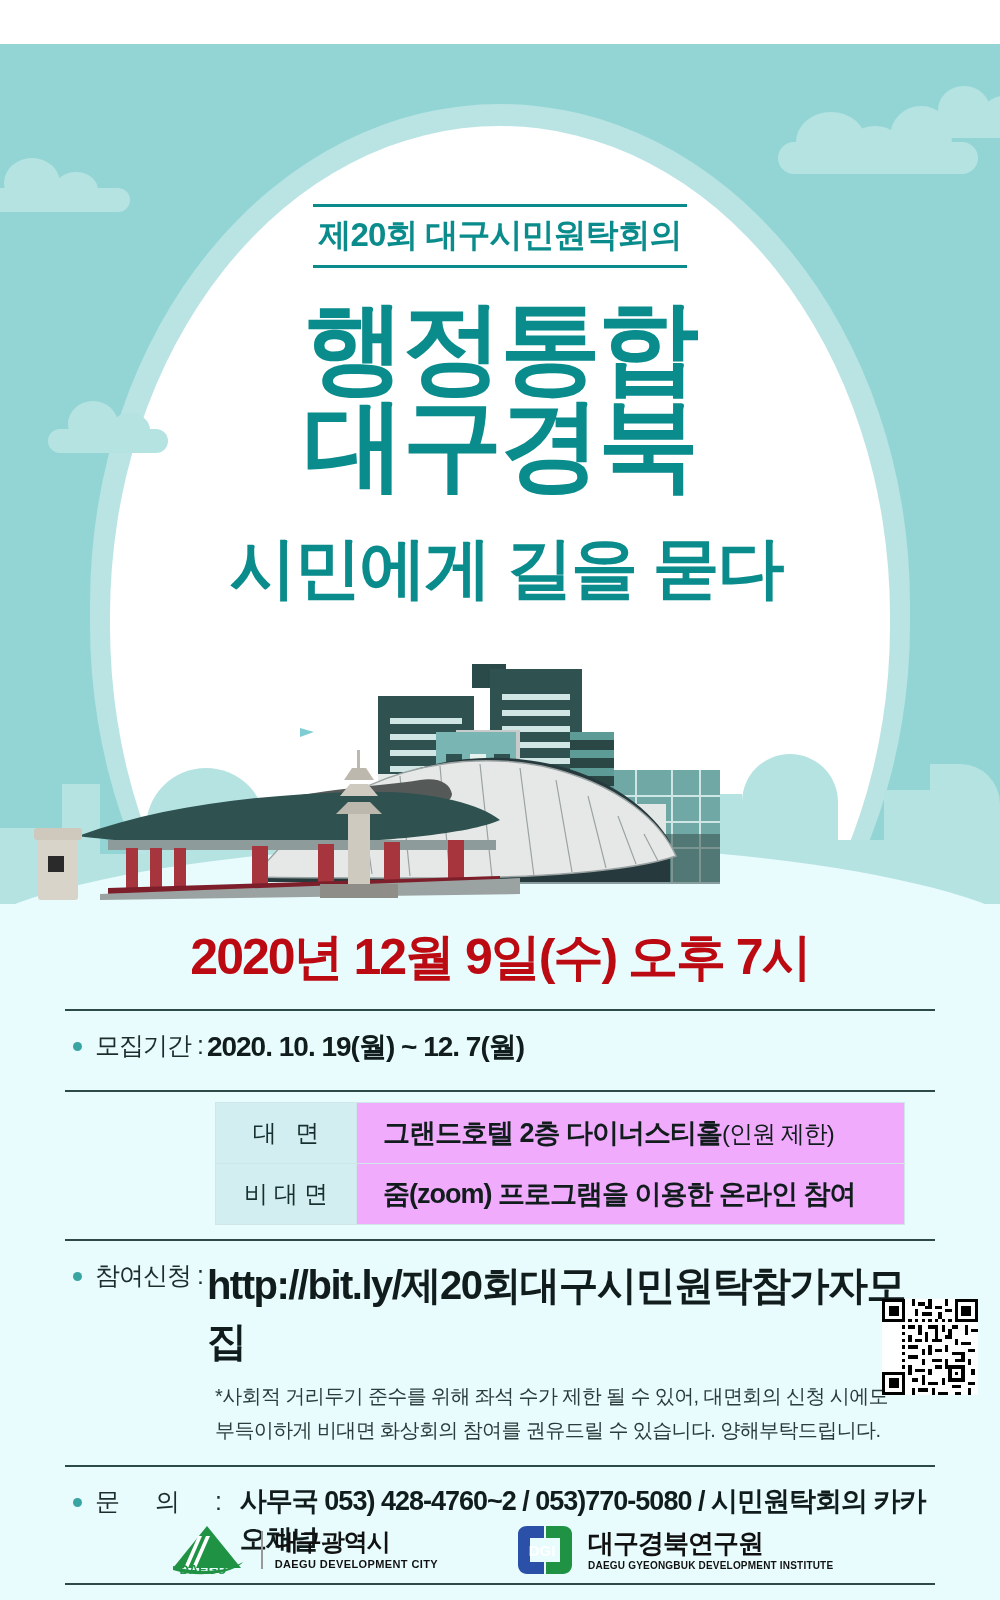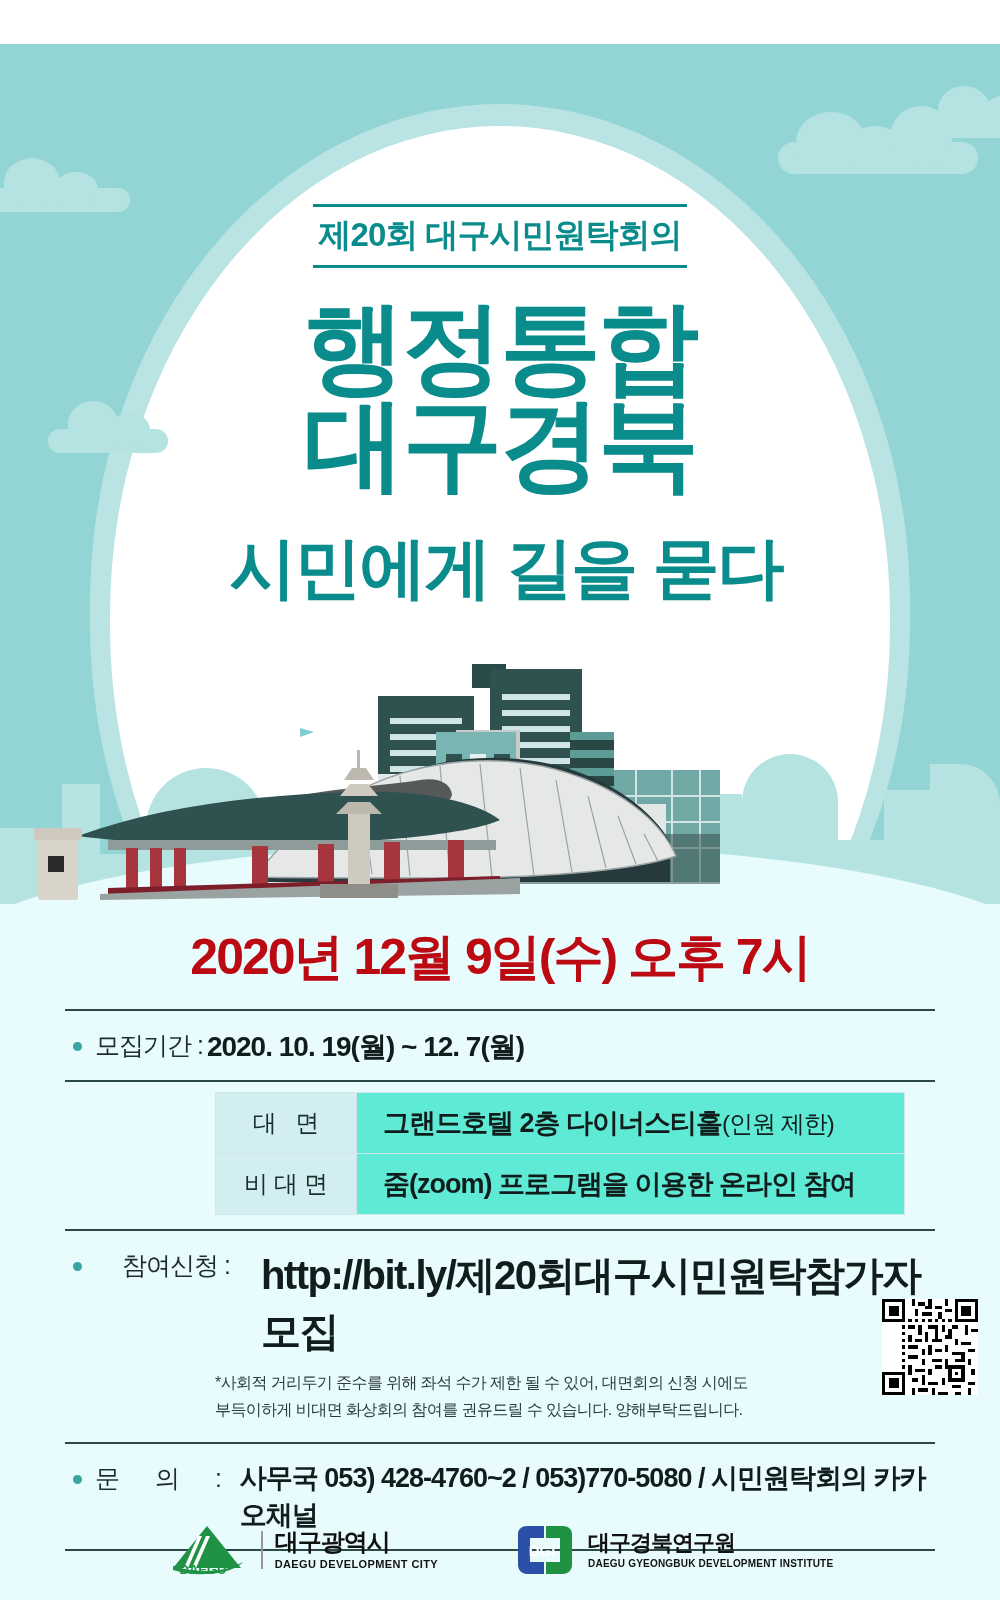--- a/index.html
+++ b/index.html
@@ -78,21 +78,21 @@
   .date-line{
     position:absolute;left:0;top:880px;width:1000px;text-align:center;
     color:#bc0a13;font-size:50px;font-weight:bold;letter-spacing:-2px;
   }
 
   
   .info{
     position:absolute;left:65px;top:965px;width:870px;
   }
   .hr{height:2px;background:#2d4a48;width:100%;}
-  .row{display:flex;align-items:flex-start;padding:16px 0 14px 8px;}
+  .row{display:flex;align-items:flex-start;padding:16px 0 24px 8px;}
   .bullet{
     width:9px;height:9px;border-radius:50%;background:#39a5a3;
     margin-top:15px;margin-right:13px;flex:none;
   }
   .label{
     color:#1d2d2c;font-size:25px;letter-spacing:-1px;white-space:nowrap;
     margin-right:4px;line-height:1.45;
   }
   .label.spread{letter-spacing:14px;}
   .value{
@@ -110,47 +110,47 @@
     border-collapse:collapse;
     width:690px;
   }
   .tbl td{border:1px solid #cfe7e9;padding:12px 0;}
   .tbl td.h{
     background:#d3eef0;width:140px;text-align:center;
     color:#17302f;font-size:24px;letter-spacing:6px;
     text-indent:6px;
   }
   .tbl td.v{
-    background:#5eead4;padding-left:26px;
+    background:#f0abfc;padding-left:26px;
     color:#111c1c;font-size:27px;font-weight:bold;letter-spacing:-1px;
   }
   .tbl td.v .thin{font-weight:normal;font-size:24px;}
 
   .note{
     margin:8px 0 2px 150px;
-    color:#2a3c3b;font-size:16px;line-height:1.7;letter-spacing:-0.6px;
+    color:#2a3c3b;font-size:20px;line-height:1.7;letter-spacing:-0.6px;
   }
 
   
   .qr{
     position:absolute;right:22px;top:1255px;width:96px;height:96px;
   }
   .qr svg{display:block;}
 
   
   .footer{
     position:absolute;left:0;top:1478px;width:1000px;
     display:flex;justify-content:center;align-items:center;gap:76px;
   }
   .logo{display:flex;align-items:center;gap:12px;}
   .logo-texts{display:flex;flex-direction:column;line-height:1;}
   .logo-ko{font-size:24px;font-weight:bold;color:#111;letter-spacing:-1px;}
   .logo-en{font-size:11px;font-weight:bold;color:#111;letter-spacing:0.4px;margin-top:5px;}
   .divider{width:2px;height:38px;background:#999;}
-  .logo-ko.dgi{font-size:22px;}
+  .logo-ko.dgi{font-size:26px;}
   .logo-en.dgi{font-size:10px;letter-spacing:0.2px;}
 </style>
 </head>
 <body>
 
 <div class="poster">
 
   <div class="sky">
     <div class="dome-outer"></div>
     <div class="dome-inner"></div>
@@ -360,21 +360,21 @@
       <tr>
         <td class="h">비대면</td>
         <td class="v">
           <span>줌(zoom) 프로그램을 이용한 온라인 참여</span>
         </td>
       </tr>
     </tbody>
       </table>
 
     <div class="hr" style="margin-top:14px;"></div>
-    <div class="row" style="padding-bottom:2px;gap:27px;">
+    <div class="row" style="padding-bottom:2px;">
       <span class="bullet"></span>
       <span class="label">참여신청 :</span>
       <span class="value url">http://bit.ly/제20회대구시민원탁참가자모집</span>
     </div>
     <div class="note">
       <div>*사회적 거리두기 준수를 위해 좌석 수가 제한 될 수 있어,  대면회의 신청 시에도</div>
       <div>부득이하게  비대면 화상회의 참여를  권유드릴 수 있습니다. 양해부탁드립니다.</div>
     </div>
 
     <div class="hr" style="margin-top:18px;"></div>

